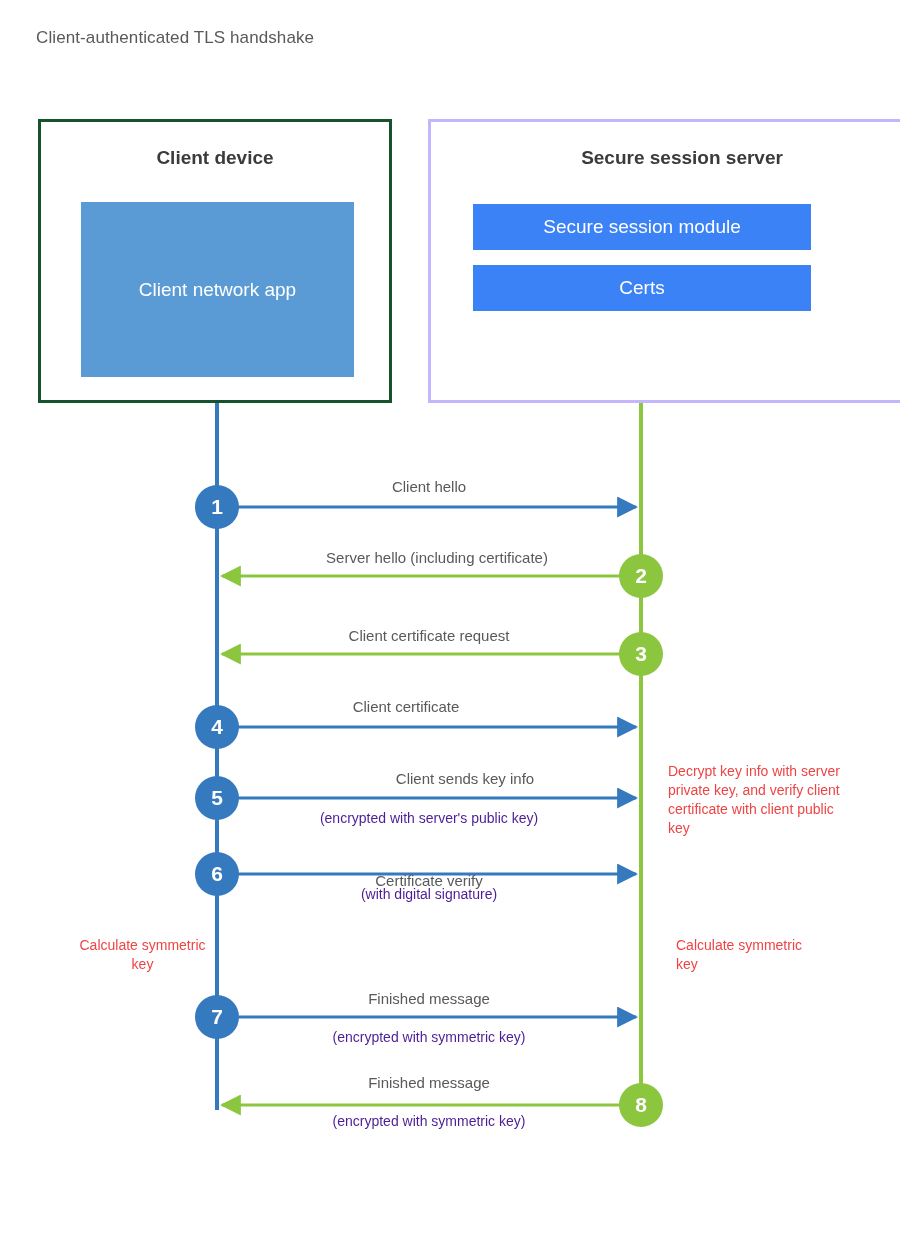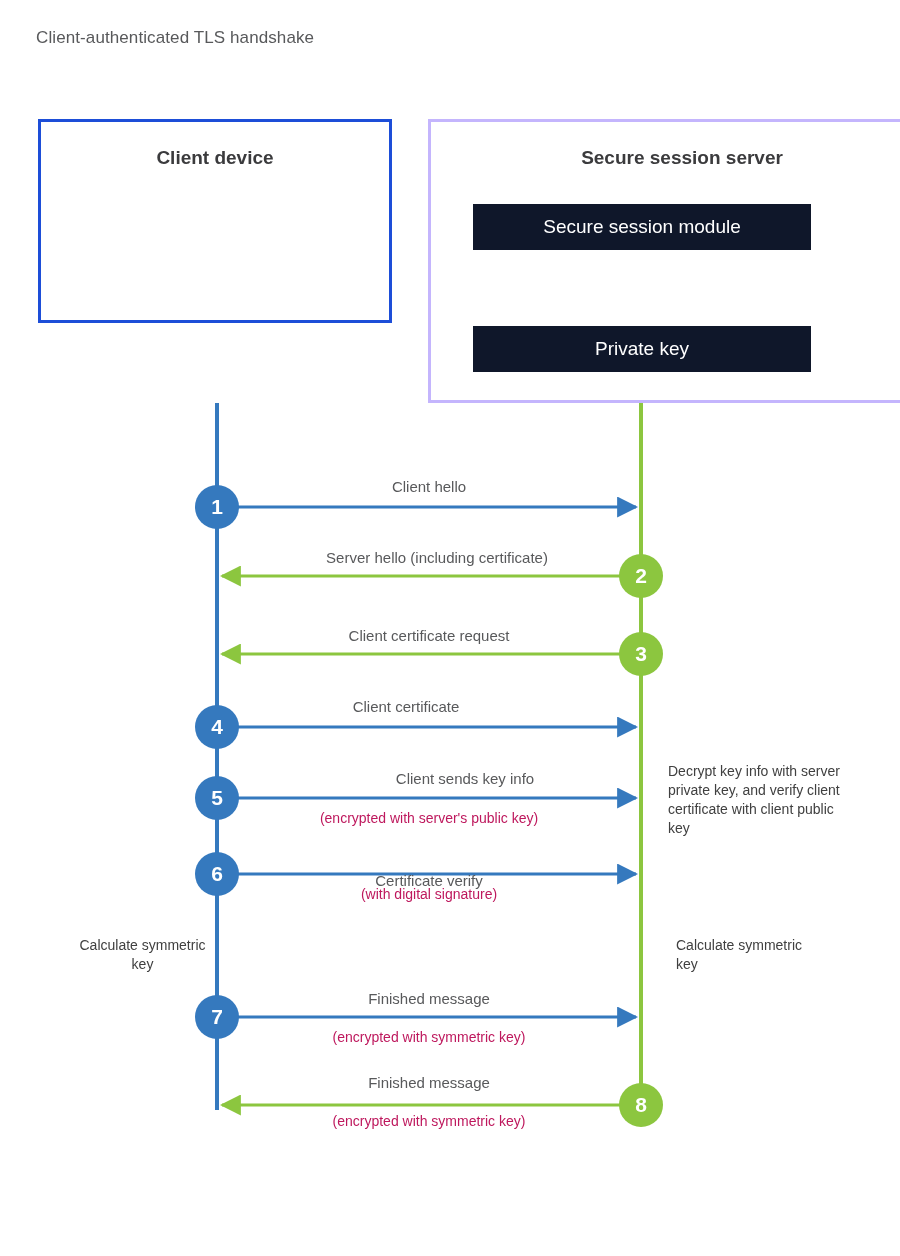--- a/index.html
+++ b/index.html
@@ -34,22 +34,22 @@
   
   .participant-box {
     position: absolute;
     background: #ffffff;
     box-sizing: border-box;
   }
   #client-box {
     left: 38px;
     top: 119px;
     width: 354px;
-    height: 204px;
-    border: 3px solid #1d4ed8;
+    height: 284px;
+    border: 3px solid #14532d;
   }
   #server-box {
     left: 428px;
     top: 119px;
     width: 508px;
     height: 284px;
     border: 3px solid #c4b5fd;
   }
   .participant-title {
     position: absolute;
@@ -76,21 +76,21 @@
     align-items: center;
     justify-content: center;
     text-align: center;
     line-height: 1.25;
   }
   .server-block {
     position: absolute;
     left: 42px;
     width: 338px;
     height: 46px;
-    background: #0f172a;
+    background: #3b82f6;
     color: #ffffff;
     font-size: 19px;
     display: flex;
     align-items: center;
     justify-content: center;
     text-align: center;
   }
   #server-block-0 { top: 82px; }
   #server-block-1 { top: 143px; }
   #server-block-2 { top: 204px; }
@@ -127,31 +127,31 @@
     text-align: center;
     font-size: 15px;
     color: #58595b;
     white-space: nowrap;
     transform: translate(-50%, 0);
   }
   .msg-sublabel {
     position: absolute;
     text-align: right;
     font-size: 14px;
-    color: #be185d;
+    color: #4c1d95;
     white-space: nowrap;
     transform: translate(-50%, 0);
   }
 
   
   .side-note {
     position: absolute;
     font-size: 14px;
     line-height: 1.35;
-    color: #404040;
+    color: #ef4444;
   }
   #note-server-decrypt {
     left: 668px;
     top: 762px;
     width: 175px;
     text-align: left;
   }
   #note-client-symkey {
     left: 75px;
     top: 936px;
@@ -167,26 +167,27 @@
 </style>
 </head>
 <body>
 
 <div id="canvas">
 
   <div id="diagram-title">Client-authenticated TLS handshake</div>
 
   <div class="participant-box" id="client-box">
     <div class="participant-title">Client device</div>
+    <div id="client-app-block">Client network app</div>
   </div>
 
   <div class="participant-box" id="server-box">
     <div class="participant-title">Secure session server</div>
     <div class="server-block" id="server-block-0">Secure session module</div>
-    <div class="server-block" id="server-block-2">Private key</div>
+    <div class="server-block" id="server-block-1">Certs</div>
   </div>
 
   <svg id="wire-layer" viewBox="0 0 900 1256">
     <defs>
       <marker id="arrow-blue" viewBox="0 0 10 10" refX="9" refY="5" markerWidth="7" markerHeight="7" orient="auto-start-reverse">
         <path d="M 0 0 L 10 5 L 0 10 z" fill="#3579be"></path>
       </marker>
       <marker id="arrow-green" viewBox="0 0 10 10" refX="9" refY="5" markerWidth="7" markerHeight="7" orient="auto-start-reverse">
         <path d="M 0 0 L 10 5 L 0 10 z" fill="#8cc63f"></path>
       </marker>

